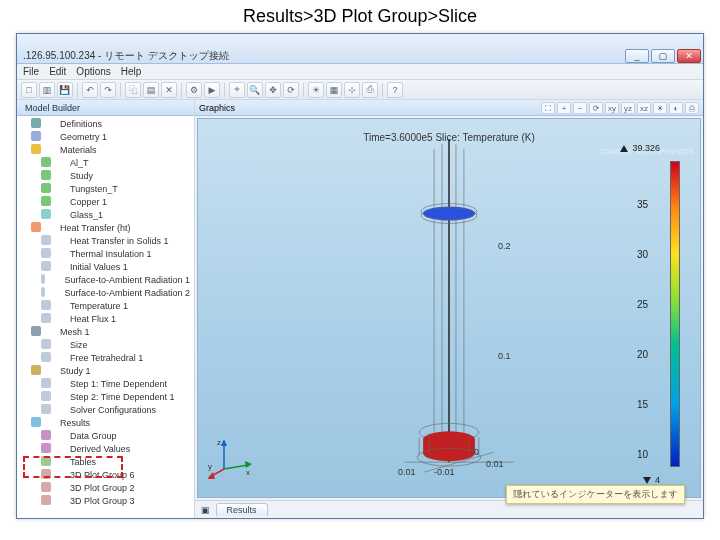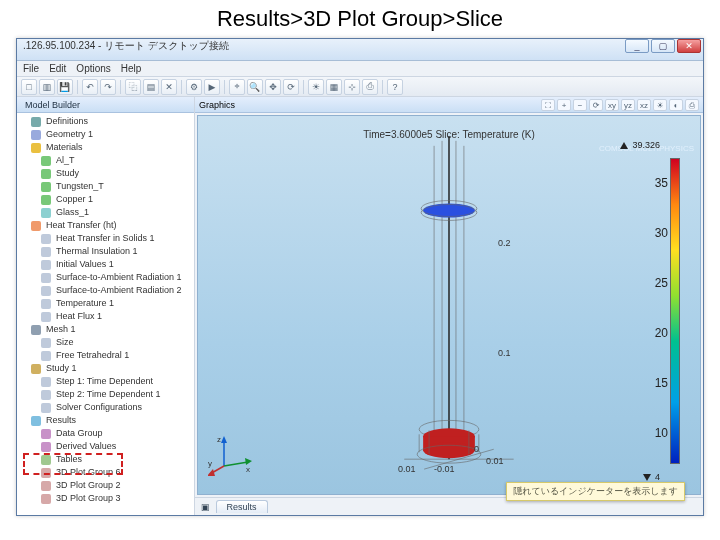--- a/index.html
+++ b/index.html
@@ -1,33 +1,33 @@
 <!DOCTYPE html>
 <html><head>
 <meta charset="utf-8">
 <style>
   * { box-sizing: border-box; margin: 0; padding: 0; }
   body { font-family: Tahoma, Arial, sans-serif; font-size: 9px; background: #fff; width: 720px; height: 540px; overflow: hidden; }
-  .slide-title { font-family: "Arial Black", Arial, sans-serif; font-size: 22px; text-align: center; padding: 6px 0 2px; }
+  .slide-title { font-family: "Arial Black", Arial, sans-serif; font-size: 18px; text-align: center; padding: 6px 0 2px; }
   .app { margin: 4px 16px; border: 1px solid #5b7aa3; box-shadow: 0 0 4px rgba(0,0,0,.2); background: #f5f5f5; }
-  .titlebar { height: 22px; background: linear-gradient(#e8f1fb,#cfe1f5); display: flex; align-items: flex-start; justify-content: space-between; padding: 0 2px; border-bottom: 1px solid #a7bdd6; }
+  .titlebar { height: 30px; background: linear-gradient(#e8f1fb,#cfe1f5); display: flex; align-items: flex-end; justify-content: space-between; padding: 0 2px; border-bottom: 1px solid #a7bdd6; }
   .titlebar .t { font-size: 10px; color: #333; padding-left: 4px; }
   .winbtns { display: flex; gap: 2px; }
   .winbtn { width: 24px; height: 14px; border: 1px solid #7a9bc4; background: linear-gradient(#f5faff,#d7e6f7); border-radius: 2px; text-align: center; font-size: 9px; line-height: 12px; color: #335; }
   .winbtn.close { background: linear-gradient(#f5a0a0,#d04040); color: #fff; border-color: #a33; }
   .menubar { height: 16px; display: flex; gap: 10px; padding: 2px 6px; font-size: 10px; color: #333; background: #eef2f7; border-bottom: 1px solid #cdd6e2; }
   .menubar span { cursor: default; }
   .toolbar { height: 20px; display: flex; align-items: center; gap: 2px; padding: 2px 4px; background: linear-gradient(#f3f6fa,#e4eaf2); border-bottom: 1px solid #cdd6e2; }
   .tbtn { width: 16px; height: 16px; border: 1px solid #c6d2e1; background: linear-gradient(#fff,#e9eff6); border-radius: 2px; display: flex; align-items: center; justify-content: center; font-size: 9px; color: #567; }
   .tsep { width: 1px; height: 14px; background: #c6d2e1; margin: 0 2px; }
   .workspace { display: flex; height: 418px; }
   .sidebar { width: 178px; background: #fff; border-right: 1px solid #cdd6e2; display: flex; flex-direction: column; }
   .panel-title { height: 16px; background: linear-gradient(#e4eefc,#cadff5); border-bottom: 1px solid #a9c2df; padding: 2px 4px; font-size: 9px; color: #234; display: flex; align-items: center; gap: 4px; }
   .tree { flex: 1; overflow: auto; padding: 2px 2px 4px; font-size: 9px; line-height: 13px; color: #333; }
-  .node { display: flex; align-items: center; gap: 5px; padding: 0 2px; white-space: nowrap; }
+  .node { display: flex; align-items: flex-start; gap: 19px; padding: 0 2px; white-space: nowrap; }
   .node .ic { width: 10px; height: 10px; display: inline-block; border-radius: 2px; }
   .ic-def { background: #7aa; } .ic-geom { background: #9ad; } .ic-mat { background: #eac040; }
   .ic-leaf { background: #78c878; } .ic-glass { background: #8cd0d0; }
   .ic-phys { background: #f09a6b; } .ic-sub { background: #bfcadb; }
   .ic-mesh { background: #8f9fb0; } .ic-study { background: #d0b060; }
   .ic-res { background: #7fbfe0; } .ic-ds { background: #c892c8; }
   .ic-tab { background: #a0c890; } .ic-pg { background: #d6a8a8; }
   .ic-slice { background: #b07080; }
   .ind1 { margin-left: 10px; } .ind2 { margin-left: 20px; } .ind3 { margin-left: 30px; }
   .highlight-box { position: absolute; border: 2px dashed #d02020; width: 100px; height: 22px; pointer-events: none; }
@@ -37,21 +37,21 @@
   .gfx-head .tools { display: flex; gap: 2px; }
   .gfx-head .tb2 { width: 14px; height: 12px; border: 1px solid #c6d2e1; background: #f5f9ff; border-radius: 2px; font-size: 8px; color: #567; text-align: center; line-height: 11px; }
   .canvas { flex: 1; position: relative; background: linear-gradient(#c8e0f0 0%, #a9cfe8 60%, #9bc5e0 100%); margin: 2px; border: 1px solid #8fb0cf; overflow: hidden; }
   .plot-title { position: absolute; top: 13px; left: 0; right: 0; text-align: center; font-size: 10px; color: #333; }
   .brand { position: absolute; top: 4px; right: 6px; color: #e6f3ff; font-size: 8px; opacity: .85; margin-top: 24px; }
   .maxval { position: absolute; top: 24px; right: 40px; font-size: 9px; color: #222; }
   .minval { position: absolute; bottom: 12px; right: 40px; font-size: 9px; color: #222; }
   .triangle-up { display: inline-block; width: 0; height: 0; border-left: 4px solid transparent; border-right: 4px solid transparent; border-bottom: 7px solid #222; margin-right: 4px; vertical-align: middle; }
   .triangle-down { display: inline-block; width: 0; height: 0; border-left: 4px solid transparent; border-right: 4px solid transparent; border-top: 7px solid #222; margin-right: 4px; vertical-align: middle; }
   .colorbar { position: absolute; right: 20px; top: 42px; bottom: 30px; width: 10px; background: linear-gradient(to top, #0020c0 0%, #00a0e8 20%, #00c090 40%, #90e030 55%, #ffe020 70%, #ff8810 85%, #d00020 100%); border: 1px solid #666; }
-  .cblabel { position: absolute; right: 32px; font-size: 12px; color: #222; text-align: right; }
+  .cblabel { position: absolute; right: 52px; font-size: 10px; color: #222; text-align: right; margin-top: 20px; }
   .wire { stroke: #666; stroke-width: 0.6; fill: none; }
   .wire-dark { stroke: #222; stroke-width: 1.5; fill: none; }
   .slice-blue { fill: #2a50e0; }
   .slice-red { fill: #c02020; }
   .coord { position: absolute; left: 10px; bottom: 16px; }
   .axislabel { font-size: 8px; fill: #333; }
   .ground-lbl { position: absolute; font-size: 9px; color: #333; }
   .results-tab { height: 18px; background: #eef2f7; border-top: 1px solid #cdd6e2; display: flex; align-items: center; padding: 0 6px; font-size: 9px; color: #345; gap: 6px; }
   .results-tab .tab { background: linear-gradient(#fff,#e4ecf6); border: 1px solid #b9c9dd; border-bottom: none; padding: 1px 10px; border-radius: 3px 3px 0 0; }
   .indicator-pop { position: absolute; right: 18px; bottom: 14px; background: #fff9d9; border: 1px solid #d6c96a; padding: 2px 6px; font-size: 9px; color: #554; box-shadow: 0 1px 3px rgba(0,0,0,.3); }

